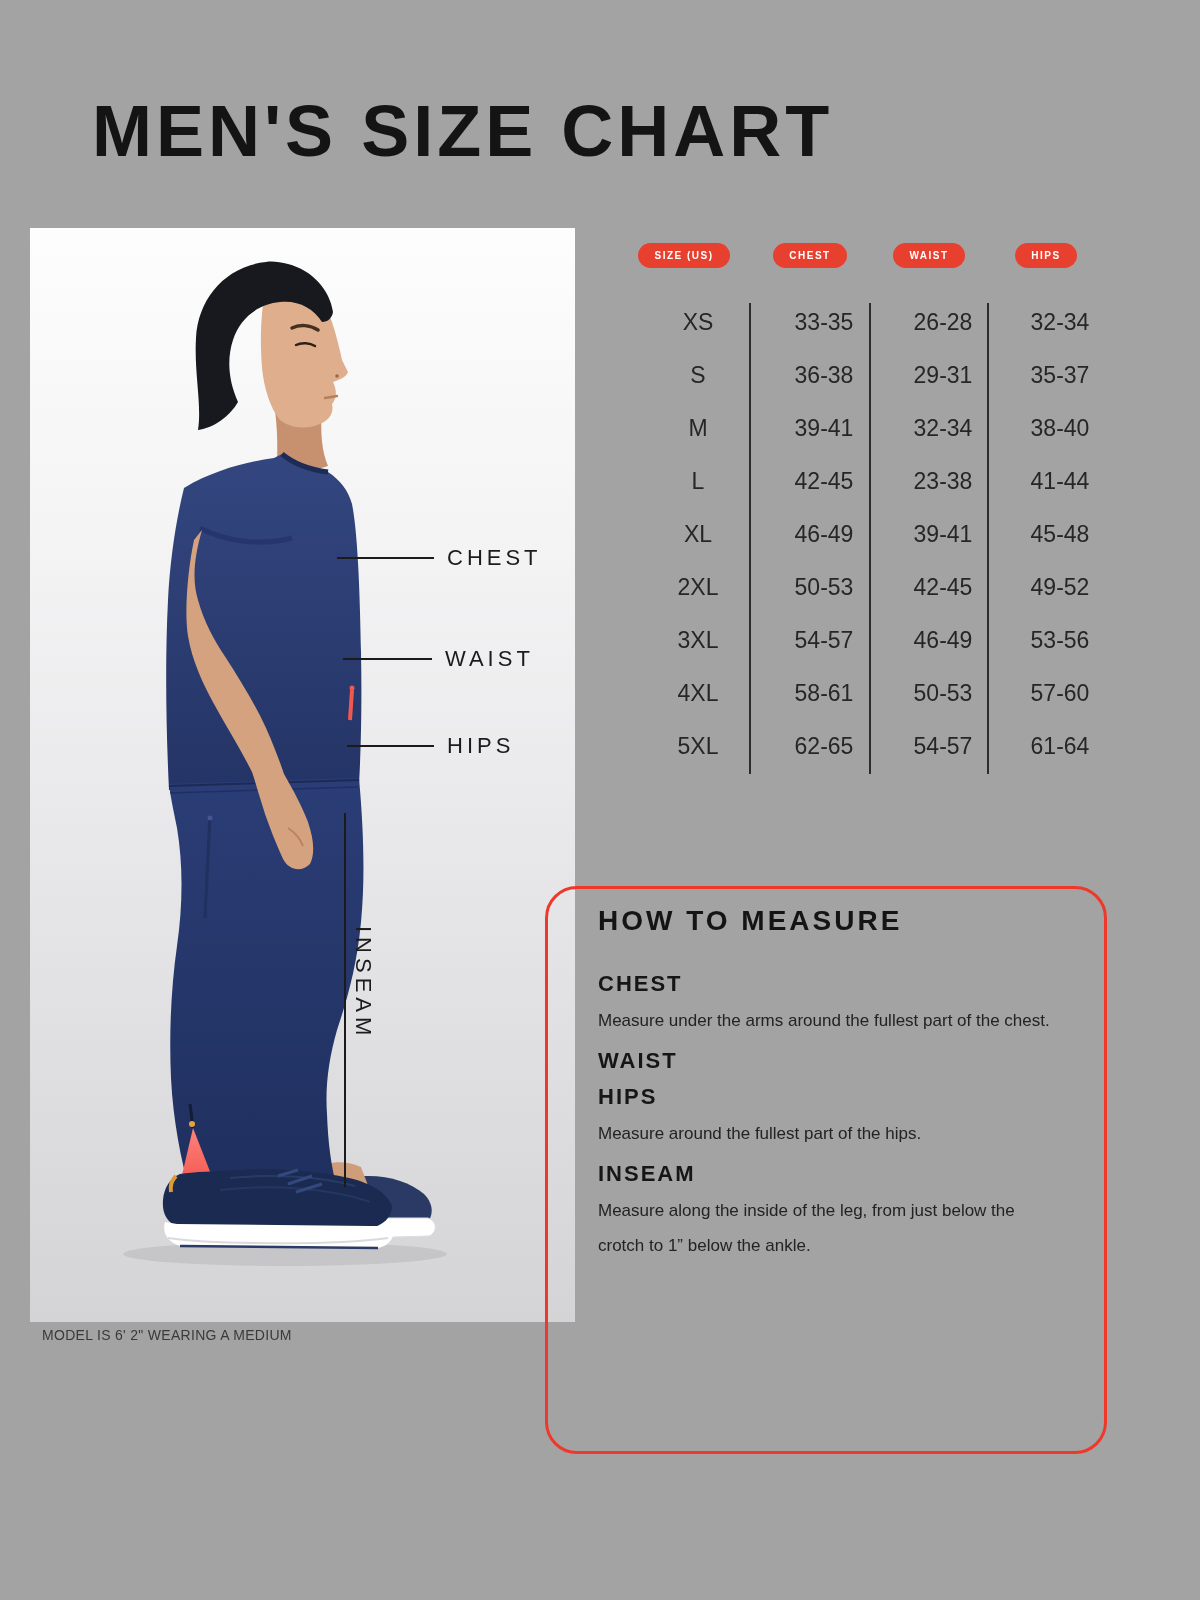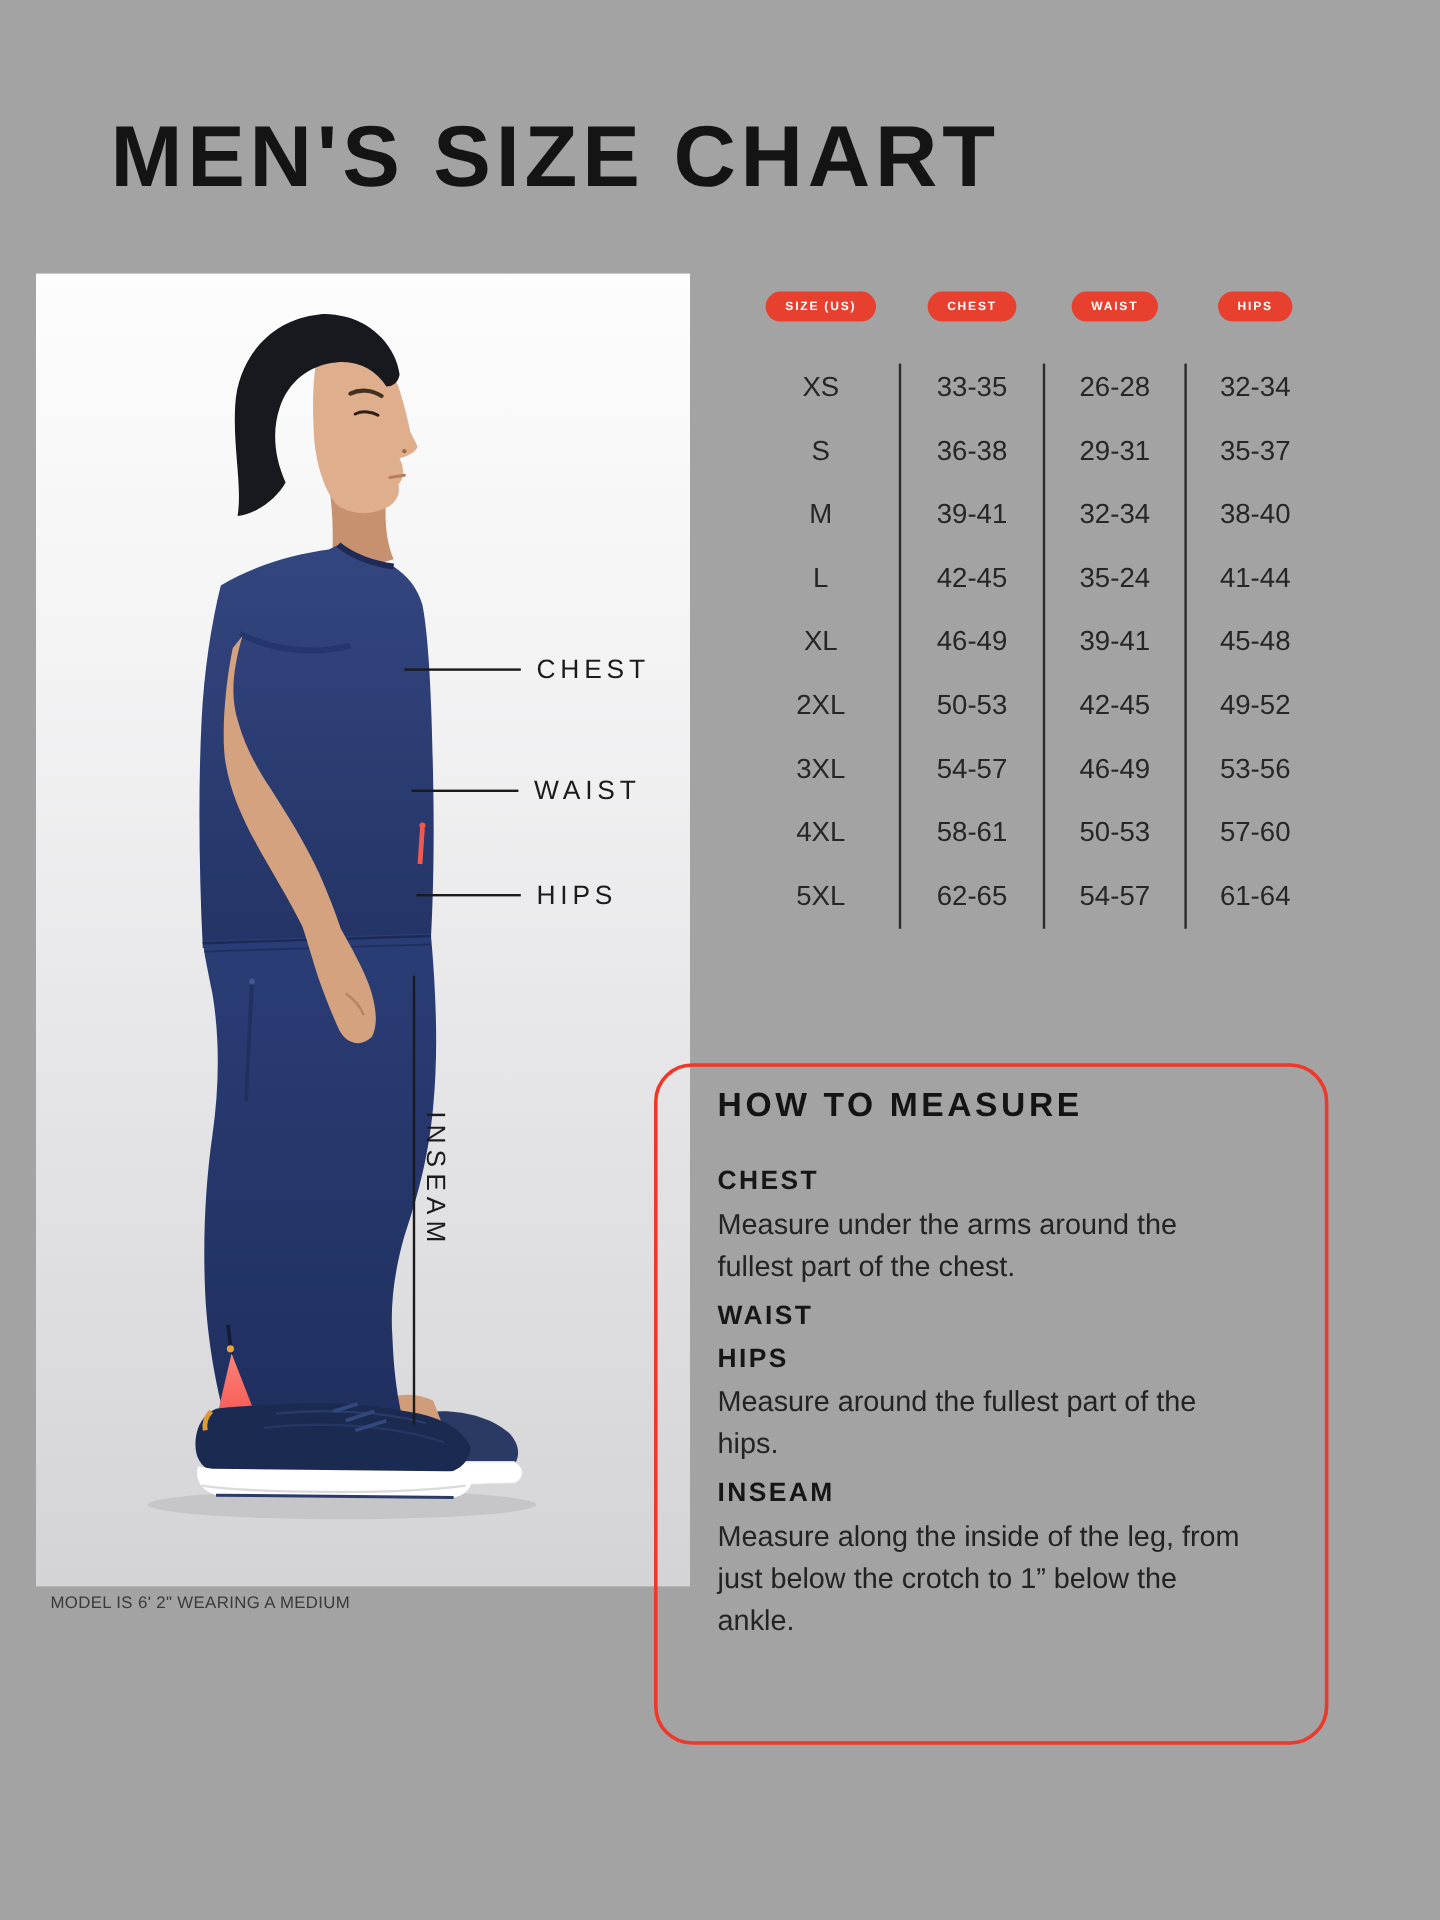--- a/index.html
+++ b/index.html
@@ -32,37 +32,37 @@
   .caption{position:absolute;left:42px;top:1327px;font-size:14px;letter-spacing:0.3px;color:#3a3a3a;}
   
   .pill-row{
     position:absolute;left:618px;top:243px;width:486px;
     display:grid;grid-template-columns:132px 120px 118px 116px;
   }
   .pill{
     justify-self:center;background:var(--red,#e8402f);color:#fff;font-size:10px;font-weight:bold;
     letter-spacing:1.5px;padding:7px 16px;border-radius:15px;white-space:nowrap;
   }
-  .rows{position:absolute;left:618px;top:296px;width:486px;}
+  .rows{position:absolute;left:632px;top:296px;width:486px;}
   .trow{
     display:grid;grid-template-columns:132px 120px 118px 116px;height:53px;
     align-items:center;text-align:center;font-size:23px;color:#262626;
   }
   .vline{position:absolute;top:303px;height:471px;width:2px;background:#2c2c2c;}
   .vl1{left:749px;} .vl2{left:869px;} .vl3{left:987px;}
   
   .measure{
     position:absolute;left:545px;top:886px;width:562px;height:568px;box-sizing:border-box;
     border:3px solid var(--red-border,#ef382a);border-radius:32px;background:transparent;
     padding:16px 38px 0 50px;
   }
   .mtitle{font-size:28px;font-weight:bold;letter-spacing:3px;color:#141414;margin-bottom:34px;}
   .msec{margin-bottom:10px;}
   .mhead{font-size:22px;font-weight:bold;letter-spacing:2px;color:#161616;margin-bottom:6px;}
-  .mtext{font-size:24px;line-height:35px;color:#232323;max-width:452px;}
+  .mtext{font-size:17px;line-height:35px;color:#232323;max-width:452px;}
 </style>
 </head>
 <body>
 
 <div class="page">
 
   <div class="title">MEN'S SIZE CHART</div>
 
   <div class="photo">
     <svg viewBox="0 0 545 1092" width="545" height="1092" xmlns="http://www.w3.org/2000/svg" aria-hidden="true">
@@ -178,21 +178,21 @@
       </div>
       <div class="trow">
         <div>M</div>
         <div>39-41</div>
         <div>32-34</div>
         <div>38-40</div>
       </div>
       <div class="trow">
         <div>L</div>
         <div>42-45</div>
-        <div>35-24</div>
+        <div>23-38</div>
         <div>41-44</div>
       </div>
       <div class="trow">
         <div>XL</div>
         <div>46-49</div>
         <div>39-41</div>
         <div>45-48</div>
       </div>
       <div class="trow">
         <div>2XL</div>

